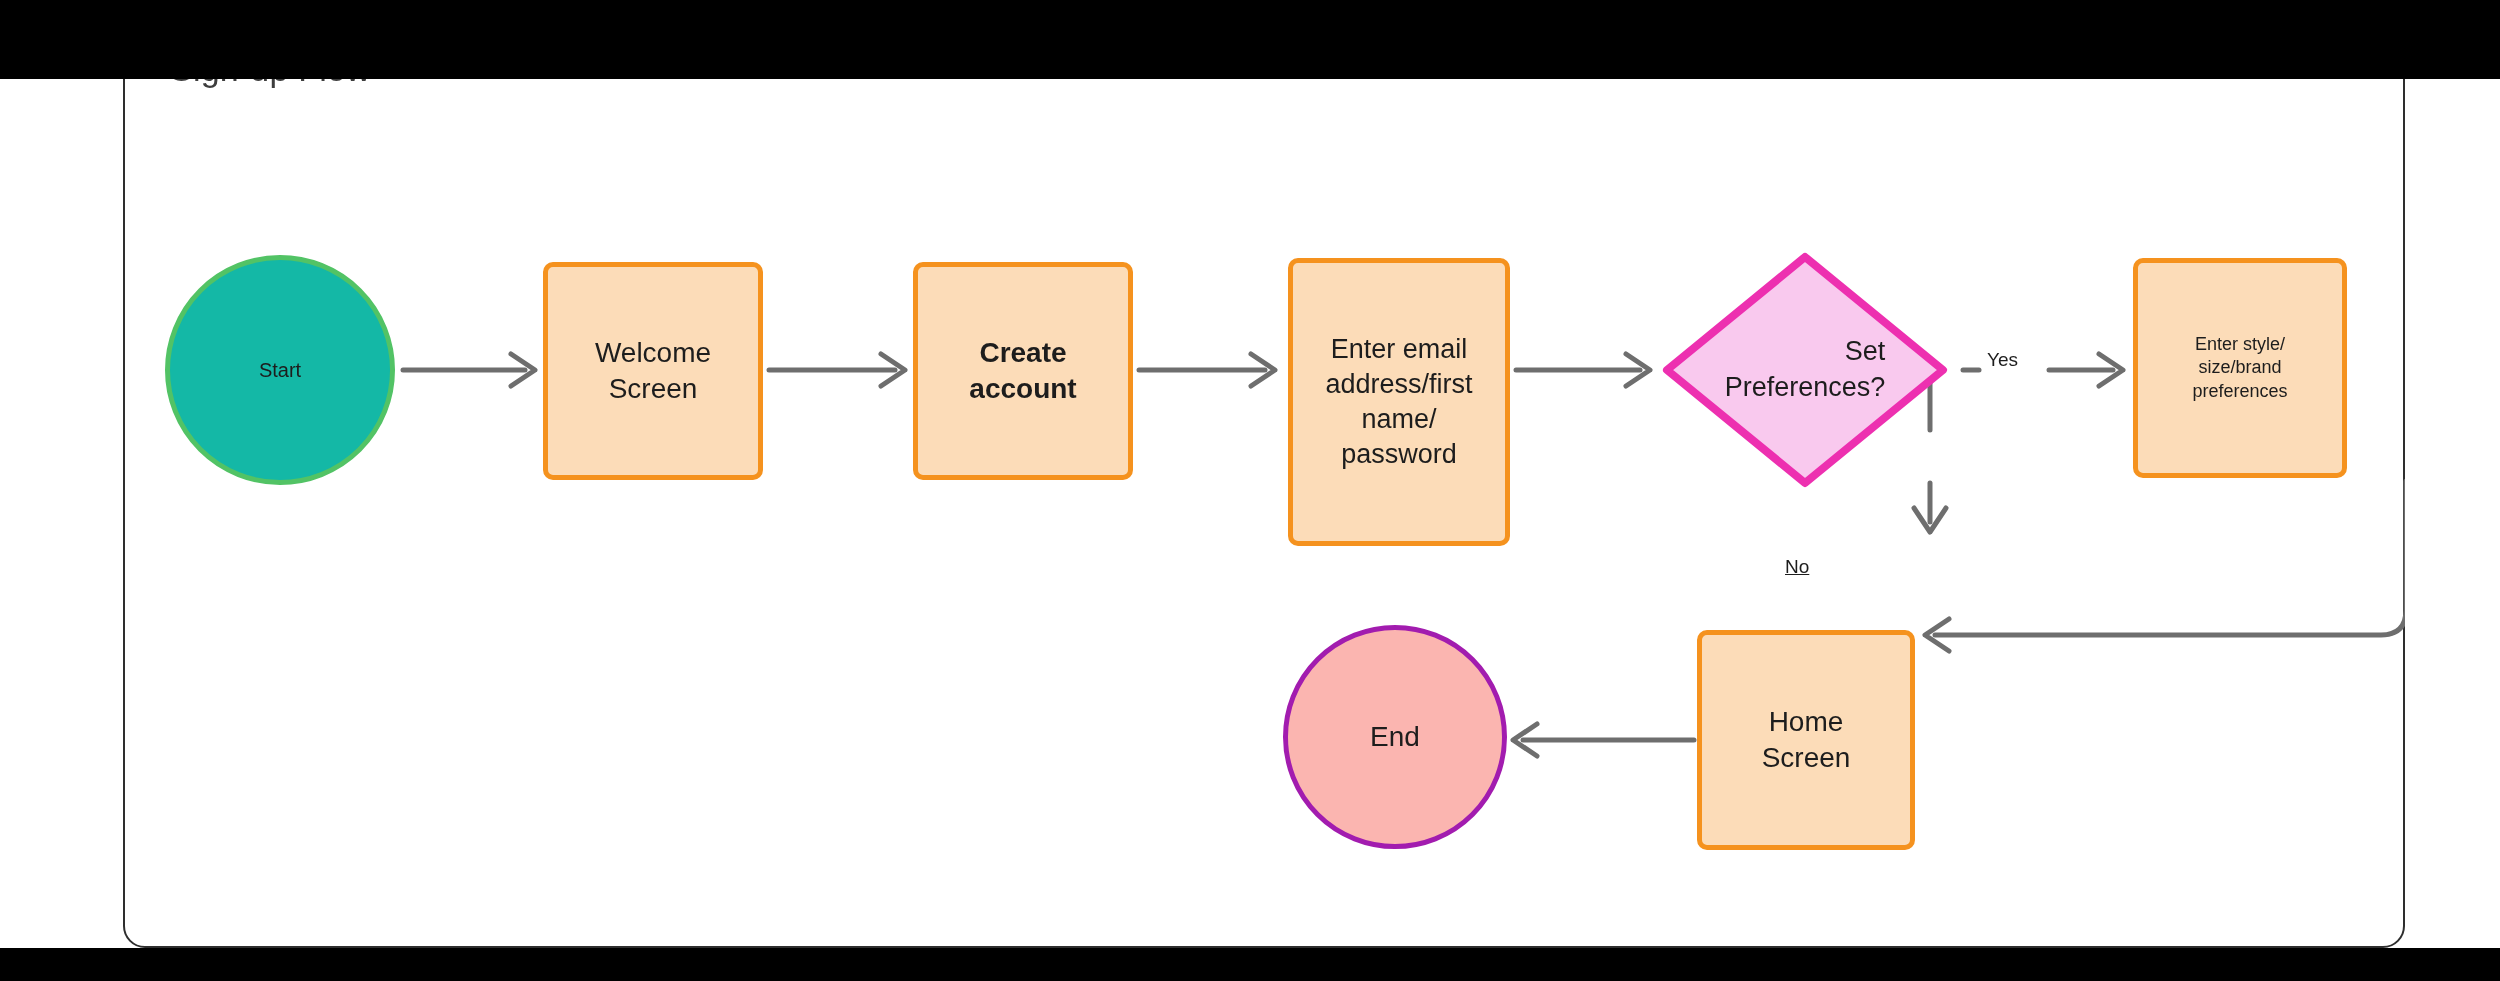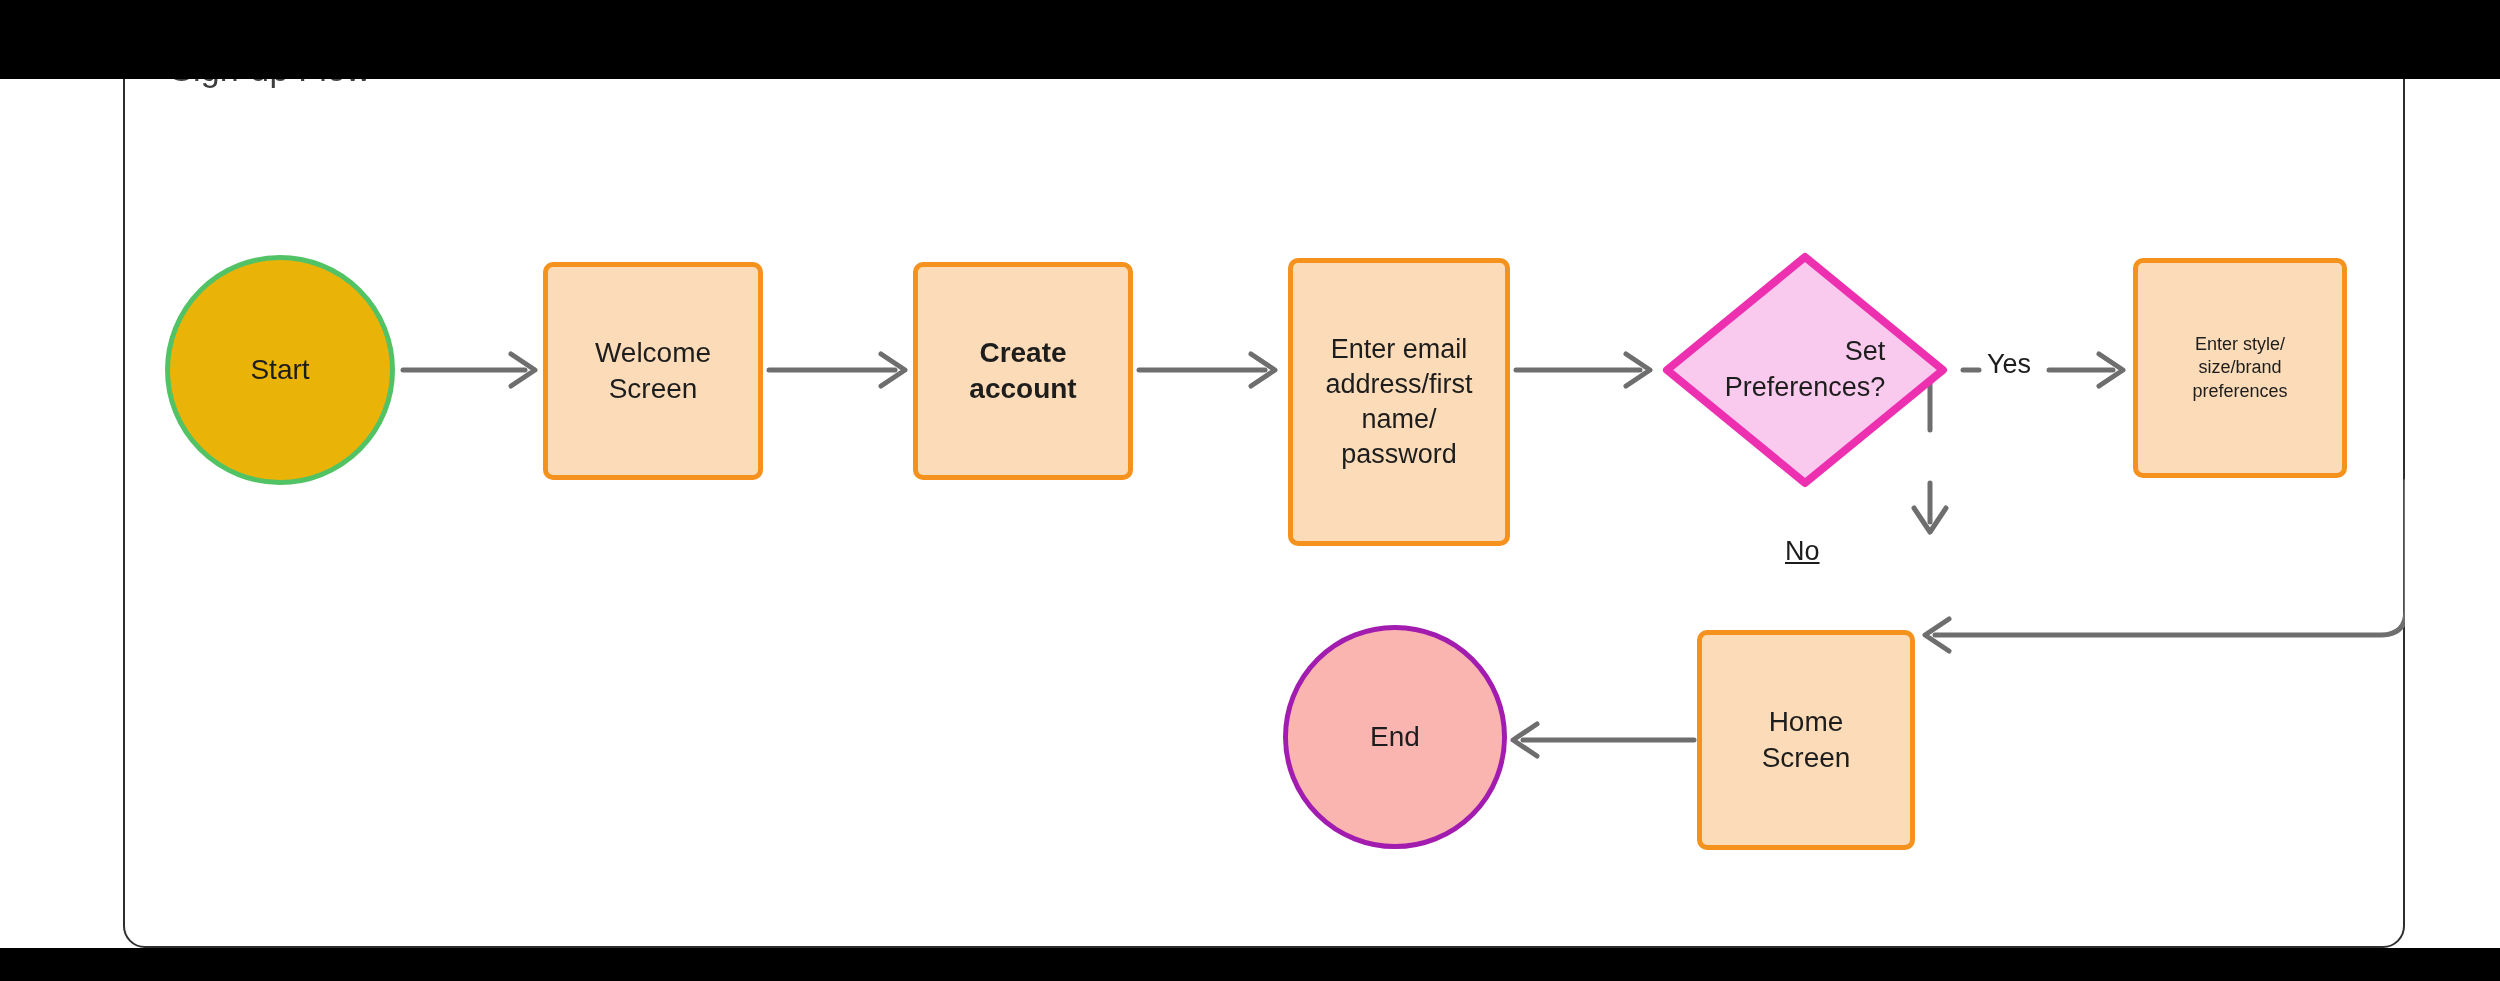--- a/index.html
+++ b/index.html
@@ -27,22 +27,22 @@
   .canvas{position:absolute;left:123px;top:10px;width:2282px;height:938px;z-index:15;}
   .canvas svg{display:block;}
 
   .node{position:absolute;display:flex;align-items:center;justify-content:center;
         text-align:center;box-sizing:border-box;z-index:18;color:#1d1d1d;}
   .node-label{line-height:1.30;white-space:pre-line;}
 
   .terminator{border-radius:50%;}
   .start-node{
     left:165px;top:255px;width:230px;height:230px;
-    background:#eab308;border:5px solid #52c365;
-    font-size:28px;
+    background:#14b8a6;border:5px solid #52c365;
+    font-size:20px;
   }
   .end-node{
     left:1283px;top:625px;width:224px;height:224px;
     background:#fbb5b0;border:5px solid #a21caf;
     font-size:28px;
   }
   .process{
     background:#fcdcb8;border:5px solid #f5921e;border-radius:10px;
     font-size:28px;
   }
@@ -55,24 +55,24 @@
   .diamond-wrap{
     position:absolute;left:1655px;top:245px;width:300px;height:250px;z-index:18;
   }
   .diamond-shape{position:absolute;inset:0;}
   .diamond-label{
     position:absolute;inset:0;display:flex;align-items:center;justify-content:center;
     text-align:right;font-size:27px;color:#1d1d1d;line-height:1.32;white-space:pre-line;
   }
 
   .edge-label{
-    position:absolute;font-size:27px;color:#1d1d1d;z-index:19;white-space:nowrap;
+    position:absolute;font-size:19px;color:#1d1d1d;z-index:19;white-space:nowrap;
   }
   .lbl-yes{left:1987px;top:349px;}
-  .lbl-no {left:1785px;top:536px;text-decoration:underline;}
+  .lbl-no {left:1785px;top:556px;text-decoration:underline;}
 </style>
 </head>
 <body>
 
 <div class="bar-top"></div>
 <div class="bar-bottom"></div>
 
 <div class="card"></div>
 
 <div class="page-title">Sign-up Flow</div>

